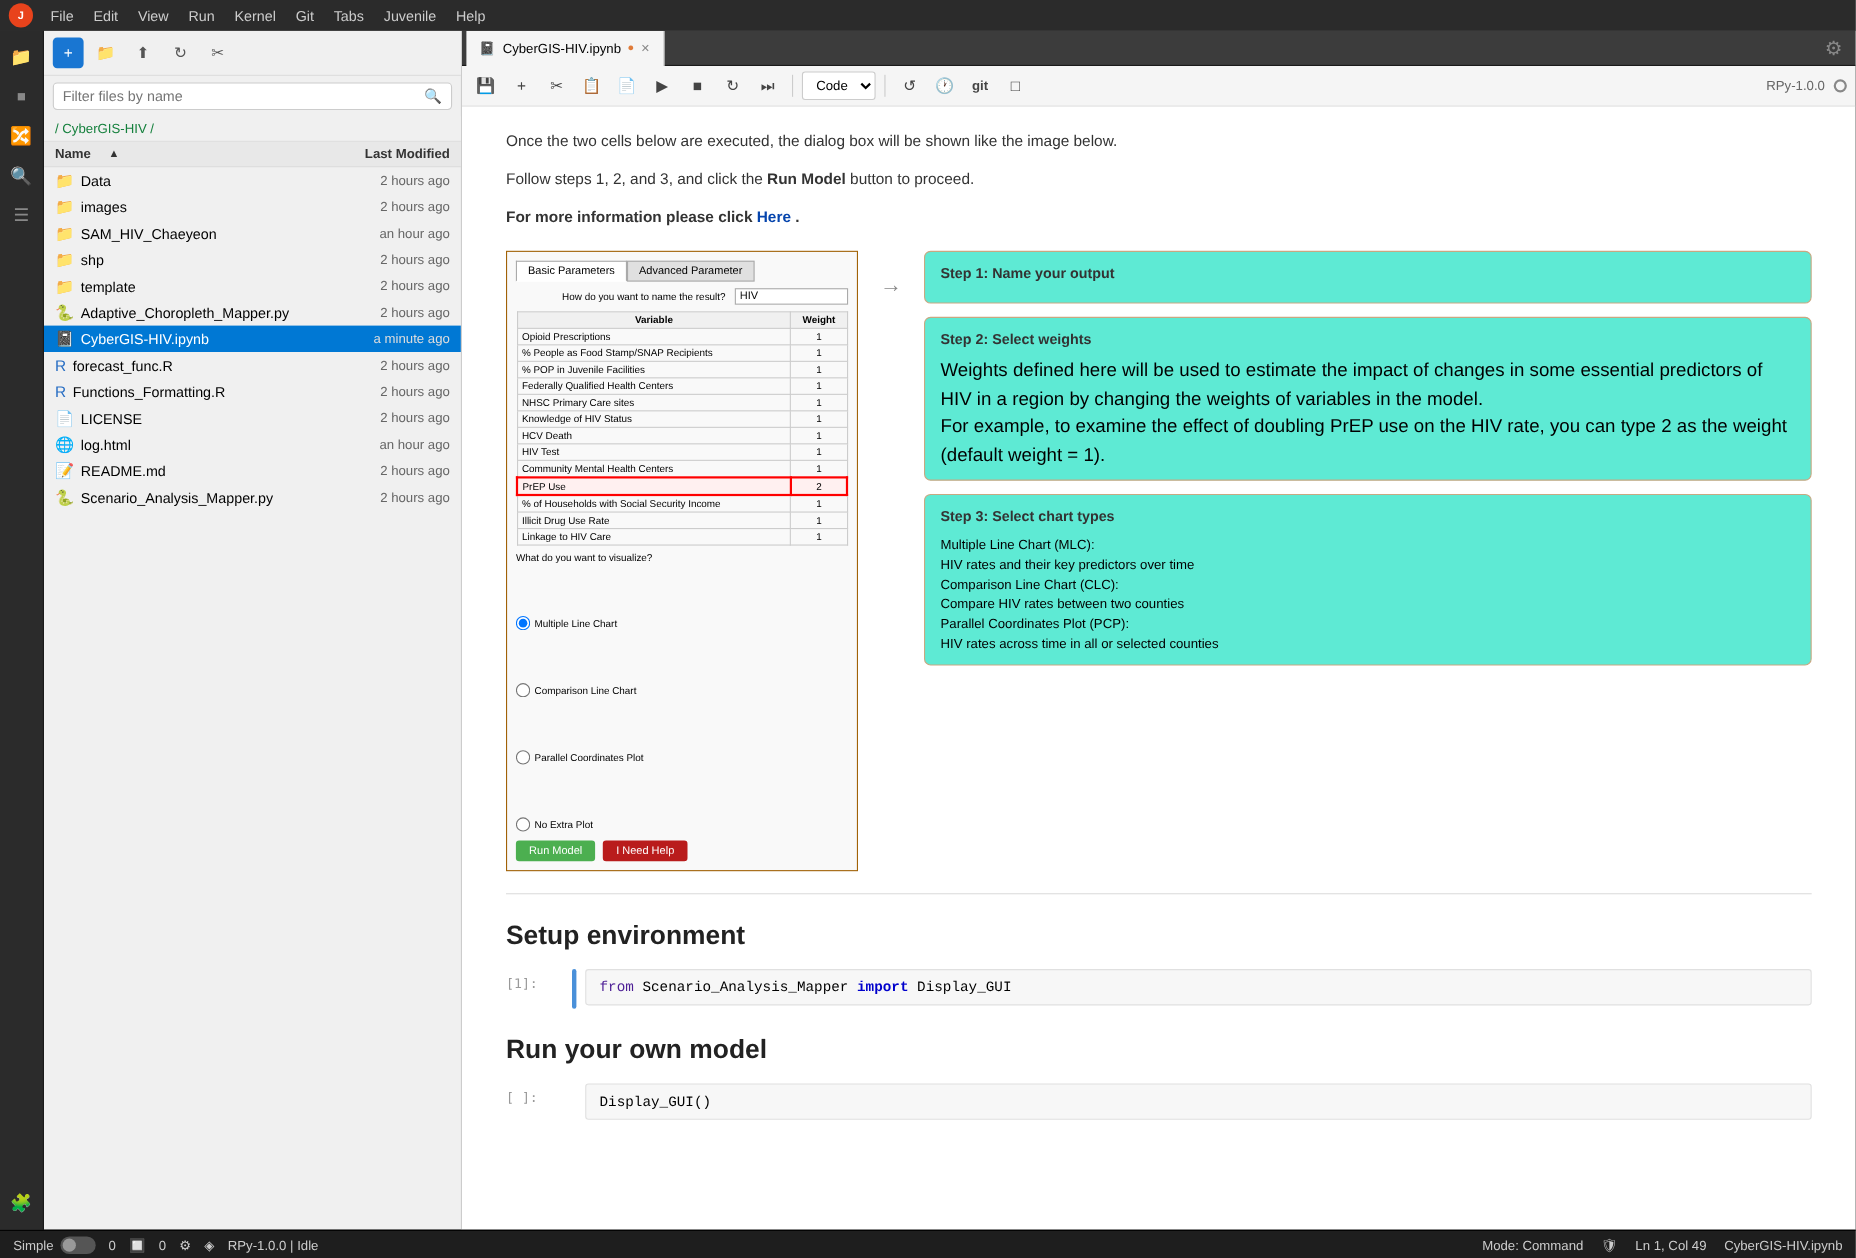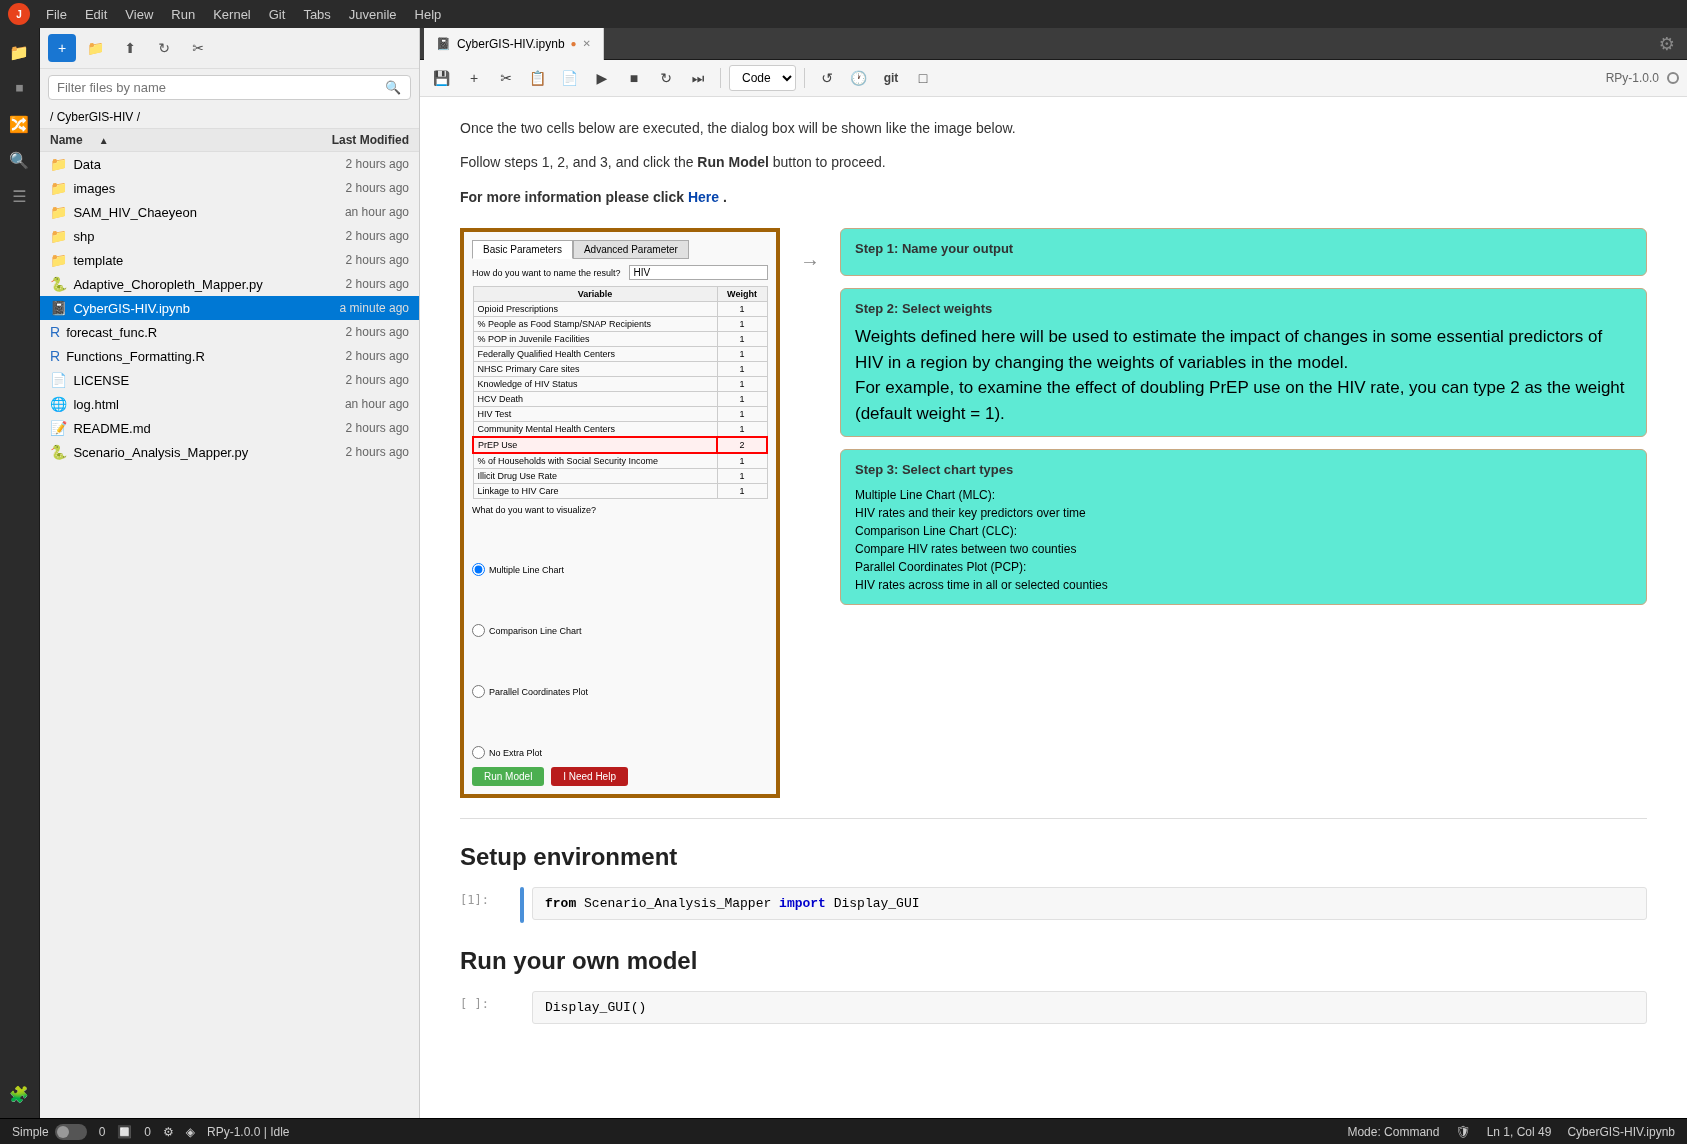--- a/index.html
+++ b/index.html
@@ -19,21 +19,21 @@
     .sidebar-icon.active { color: #fff; }
     .sidebar-icon-bottom { margin-top: auto; margin-bottom: 8px; }
 
     
     #file-panel { width: 380px; background: #f0f0f0; display: flex; flex-direction: column; border-right: 1px solid #ccc; }
     #file-panel-toolbar { display: flex; align-items: center; padding: 6px 8px; gap: 6px; background: #f0f0f0; border-bottom: 1px solid #ddd; }
     .tool-btn { width: 28px; height: 28px; border-radius: 4px; border: none; background: transparent; cursor: pointer; display: flex; align-items: center; justify-content: center; font-size: 14px; color: #555; }
     .tool-btn.primary { background: #1976d2; color: white; border-radius: 4px; }
     #search-box { display: flex; align-items: center; margin: 6px 8px; background: white; border: 1px solid #ccc; border-radius: 4px; padding: 4px 8px; gap: 6px; }
     #search-box input { border: none; outline: none; flex: 1; font-size: 13px; background: transparent; }
-    #breadcrumb { padding: 4px 10px; font-size: 12px; color: #000000; border-bottom: 1px solid #ddd; background: #f0f0f0; }
+    #breadcrumb { padding: 4px 10px; font-size: 12px; color: #15803d; border-bottom: 1px solid #ddd; background: #f0f0f0; }
     #file-list-header { display: flex; padding: 4px 10px; font-size: 12px; font-weight: 600; color: #333; border-bottom: 1px solid #ddd; background: #e8e8e8; }
     .col-name { flex: 1; display: flex; align-items: center; gap: 16px; }
     .col-modified { width: 120px; text-align: right; }
     #file-list { flex: 1; overflow-y: auto; }
     .file-item { display: flex; align-items: center; padding: 4px 10px; cursor: pointer; font-size: 13px; }
     .file-item.selected { background: #0078d4; color: white; }
     .file-item .file-name { flex: 1; display: flex; align-items: center; gap: 6px; }
     .file-item .file-time { width: 120px; text-align: right; font-size: 12px; color: #666; }
     .file-item.selected .file-time { color: #ddd; }
     .file-icon { font-size: 14px; }
@@ -69,25 +69,25 @@
 
     
     #nb-content { flex: 1; overflow-y: auto; background: white; padding: 20px 40px; }
     h1.nb-title { font-size: 26px; font-weight: bold; margin-bottom: 16px; color: #222; border-bottom: none; }
     .nb-text { font-size: 14px; color: #333; line-height: 1.6; margin-bottom: 12px; }
     .nb-text strong { font-weight: bold; }
     .nb-link { color: #0645ad; }
 
     
     .diagram-container { display: flex; gap: 20px; margin: 20px 0; align-items: flex-start; }
-    .dialog-mockup { border: 4px solid #a16207; background: #f9f9f9; padding: 8px; width: 320px; font-size: 10px; flex-shrink: 0; }
+    .dialog-mockup { border: 1px solid #a16207; background: #f9f9f9; padding: 8px; width: 320px; font-size: 10px; flex-shrink: 0; }
     .dialog-tab-bar { display: flex; gap: 0; margin-bottom: 6px; }
     .dialog-tab { padding: 3px 10px; border: 1px solid #aaa; background: #e0e0e0; font-size: 10px; cursor: pointer; }
     .dialog-tab.active { background: white; border-bottom: 1px solid white; }
-    .dialog-label-row { display: flex; align-items: center; margin-bottom: 6px; gap: 8px; font-size: 10px; }
+    .dialog-label-row { display: flex; align-items: center; margin-bottom: 6px; gap: 8px; font-size: 10px; margin-left: 42px; }
     .dialog-input { border: 1px solid #aaa; padding: 1px 4px; font-size: 10px; flex: 1; }
     .dialog-table { width: 100%; border-collapse: collapse; font-size: 9px; }
     .dialog-table th { border: 1px solid #ccc; padding: 2px 4px; background: #f0f0f0; }
     .dialog-table td { border: 1px solid #ccc; padding: 2px 4px; }
     .dialog-table tr.highlight td { border: 2px solid red; background: #fff0f0; }
     .dialog-btn { padding: 4px 12px; font-size: 10px; border: none; border-radius: 3px; cursor: pointer; margin-top: 6px; margin-right: 4px; }
     .dialog-btn.green { background: #4caf50; color: white; }
     .dialog-btn.blue { background: #b91c1c; color: white; }
     .radio-group { margin-top: 6px; font-size: 9px; }
     .radio-item { display: flex; align-items: center; gap: 4px; margin-bottom: 2px; margin-top: 48px; }
@@ -98,21 +98,21 @@
     .step-title { font-size: 13px; font-weight: 600; margin-bottom: 6px; color: #333; }
 
     
     .nb-section-title { font-size: 24px; font-weight: bold; margin: 24px 0 16px; color: #222; }
 
     
     .code-cell { display: flex; align-items: flex-start; margin: 8px 0; }
     .cell-counter { font-size: 12px; color: #999; min-width: 60px; padding-top: 6px; font-family: monospace; }
     .cell-bar { width: 4px; background: #4a90d9; border-radius: 2px; min-height: 36px; margin-right: 8px; }
     .cell-code { flex: 1; background: #f7f7f7; border: 1px solid #e0e0e0; padding: 8px 12px; font-family: 'Courier New', monospace; font-size: 13px; border-radius: 3px; }
-    .kw-from { color: #000000; font-weight: bold; }
+    .kw-from { color: #4c1d95; font-weight: normal; }
     .kw-import { color: #0000cc; font-weight: bold; }
 
     
     #nb-content::-webkit-scrollbar { width: 8px; }
     #nb-content::-webkit-scrollbar-track { background: #f0f0f0; }
     #nb-content::-webkit-scrollbar-thumb { background: #bbb; border-radius: 4px; }
 
     .nb-toolbar-right { margin-left: auto; display: flex; align-items: center; gap: 8px; }
   </style>
 </head>

